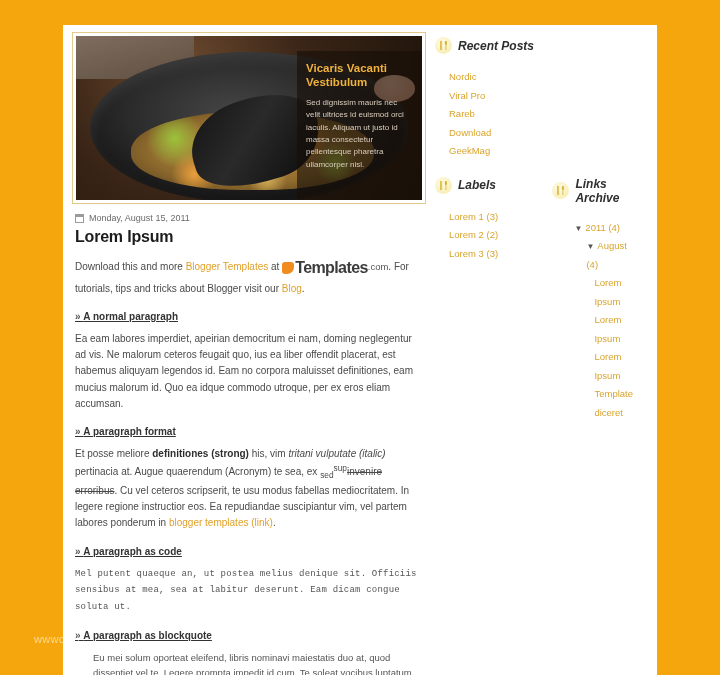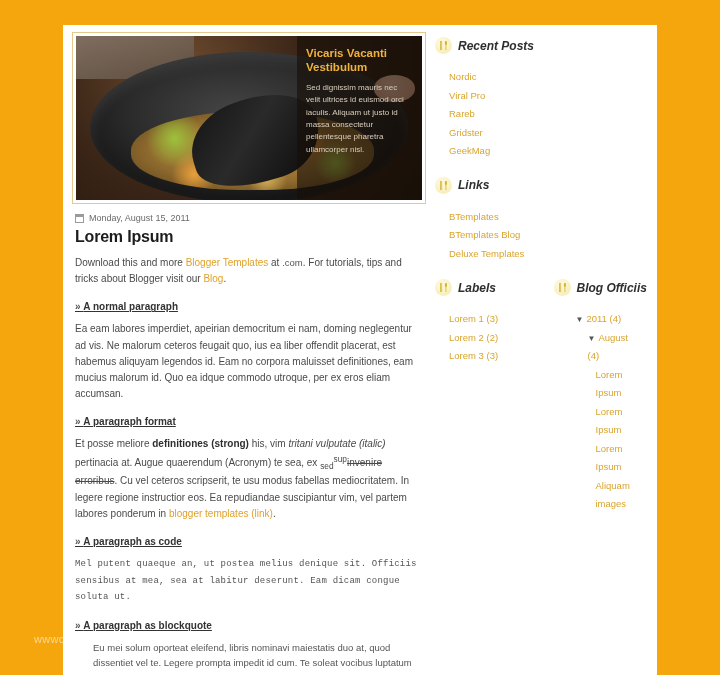--- a/index.html
+++ b/index.html
@@ -115,21 +115,21 @@
     position:absolute; right:2%; top:24%; width:12%; height:16%;
     background:radial-gradient(circle at 40% 35%, #f0c3a8, #d79d7f);
     border-radius:50%;
   }
   .photo .stove{
     position:absolute; left:0; top:0; width:34%; height:26%;
     background:linear-gradient(160deg,#8a7a6b,#5d4f43);
     opacity:.85;
   }
   .caption {
-    position:absolute; right:0; top:0; width:125px; height:100%;
+    position:absolute; right:0; top:15px; width:125px; height:100%;
     background:rgba(22,14,8,.62);
     padding:10px 9px; color:#efe4d2;
   }
   .caption h3 {
     margin:0 0 7px 0; font-size:11.5px; line-height:1.25;
     color:#efb23c; font-weight:bold;
   }
   .caption p { margin:0; font-size:8px; line-height:1.55; color:#d9cdbc; }
 
   
@@ -270,21 +270,24 @@
       <article class="post">
 
         <div class="post-date">
           <span class="date-icon"></span>
           <span>Monday, August 15, 2011</span>
         </div>
 
         <h1 class="post-title">Lorem Ipsum</h1>
 
         <p>
-          <span>Download this and more </span><a href="#">Blogger Templates</a><span> at </span><span class="bt-dot">.com</span><span>. For tutorials, tips and tricks about Blogger visit our </span><a href="#">Blog</a><span>.</span>
+          <span>Download this and more </span><a href="#">Blogger Templates</a><span> at </span><span class="bt-logo">
+              <span class="bt-mark"></span>
+              <span>Templates</span>
+            </span><span class="bt-dot">.com</span><span>. For tutorials, tips and tricks about Blogger visit our </span><a href="#">Blog</a><span>.</span>
         </p>
 
         <h4 class="sub">A normal paragraph</h4>
         <p>Ea eam labores imperdiet, apeirian democritum ei nam, doming neglegentur ad vis. Ne malorum ceteros feugait quo, ius ea liber offendit placerat, est habemus aliquyam legendos id. Eam no corpora maluisset definitiones, eam mucius malorum id. Quo ea idque commodo utroque, per ex eros eliam accumsan.</p>
 
         <h4 class="sub">A paragraph format</h4>
         <p>
           <span>Et posse meliore </span><b class="strong">definitiones (strong)</b><span> his, vim </span><i class="ital">tritani vulputate (italic)</i><span> pertinacia at. Augue quaerendum (Acronym) te sea, ex </span><sub>sed</sub><sup>sup</sup><span class="strike">invenire erroribus</span><span>. Cu vel ceteros scripserit, te usu modus fabellas mediocritatem. In legere regione instructior eos. Ea repudiandae suscipiantur vim, vel partem labores ponderum in </span><a href="#">blogger templates (link)</a><span>.</span>
         </p>
 
@@ -308,43 +311,25 @@
               <rect x="7.5" y="1" width="2.3" height="4.5" rx="1.1" fill="#d6b43a"></rect>
               <rect x="8.2" y="5" width="0.9" height="6" fill="#d6b43a"></rect>
             </svg>
           </span>
           <span class="widget-title">Recent Posts</span>
         </div>
         <ul>
           <li><a href="#">Nordic</a></li>
           <li><a href="#">Viral Pro</a></li>
           <li><a href="#">Rareb</a></li>
-          <li><a href="#">Gridster</a></li>
+          <li><a href="#">Download</a></li>
           <li><a href="#">GeekMag</a></li>
         </ul>
       </section>
 
-      <section class="widget">
-        <div class="widget-head">
-          <span class="w-icon">
-            <svg width="11" height="11" viewBox="0 0 12 12" aria-hidden="true">
-              <rect x="2.2" y="1" width="0.9" height="10" fill="#d6b43a"></rect>
-              <rect x="3.6" y="1" width="0.9" height="10" fill="#d6b43a"></rect>
-              <rect x="7.5" y="1" width="2.3" height="4.5" rx="1.1" fill="#d6b43a"></rect>
-              <rect x="8.2" y="5" width="0.9" height="6" fill="#d6b43a"></rect>
-            </svg>
-          </span>
-          <span class="widget-title">Links</span>
-        </div>
-        <ul>
-          <li><a href="#">BTemplates</a></li>
-          <li><a href="#">BTemplates Blog</a></li>
-          <li><a href="#">Deluxe Templates</a></li>
-        </ul>
-      </section>
 
       <div class="two-col">
 
         <section class="widget">
           <div class="widget-head">
             <span class="w-icon">
               <svg width="11" height="11" viewBox="0 0 12 12" aria-hidden="true">
                 <rect x="2.2" y="1" width="0.9" height="10" fill="#d6b43a"></rect>
                 <rect x="3.6" y="1" width="0.9" height="10" fill="#d6b43a"></rect>
                 <rect x="7.5" y="1" width="2.3" height="4.5" rx="1.1" fill="#d6b43a"></rect>
@@ -363,32 +348,32 @@
         <section class="widget">
           <div class="widget-head">
             <span class="w-icon">
               <svg width="11" height="11" viewBox="0 0 12 12" aria-hidden="true">
                 <rect x="2.2" y="1" width="0.9" height="10" fill="#d6b43a"></rect>
                 <rect x="3.6" y="1" width="0.9" height="10" fill="#d6b43a"></rect>
                 <rect x="7.5" y="1" width="2.3" height="4.5" rx="1.1" fill="#d6b43a"></rect>
                 <rect x="8.2" y="5" width="0.9" height="6" fill="#d6b43a"></rect>
               </svg>
             </span>
-            <span class="widget-title">Blog Officiis</span>
+            <span class="widget-title">Links Archive</span>
           </div>
           <ul class="archive">
             <li class="lvl1">
               <span class="arrow">▼</span><span>2011 (4)</span>
             </li>
             <li class="lvl2">
               <span class="arrow">▼</span><span>August (4)</span>
             </li>
             <li class="lvl3"><a href="#">Lorem Ipsum</a></li>
             <li class="lvl3"><a href="#">Lorem Ipsum</a></li>
             <li class="lvl3"><a href="#">Lorem Ipsum</a></li>
-            <li class="lvl3"><a href="#">Aliquam images</a></li>
+            <li class="lvl3"><a href="#">Template diceret</a></li>
           </ul>
         </section>
       </div>
     </aside>
 
   </div>
 </div>
 
 </body></html>

